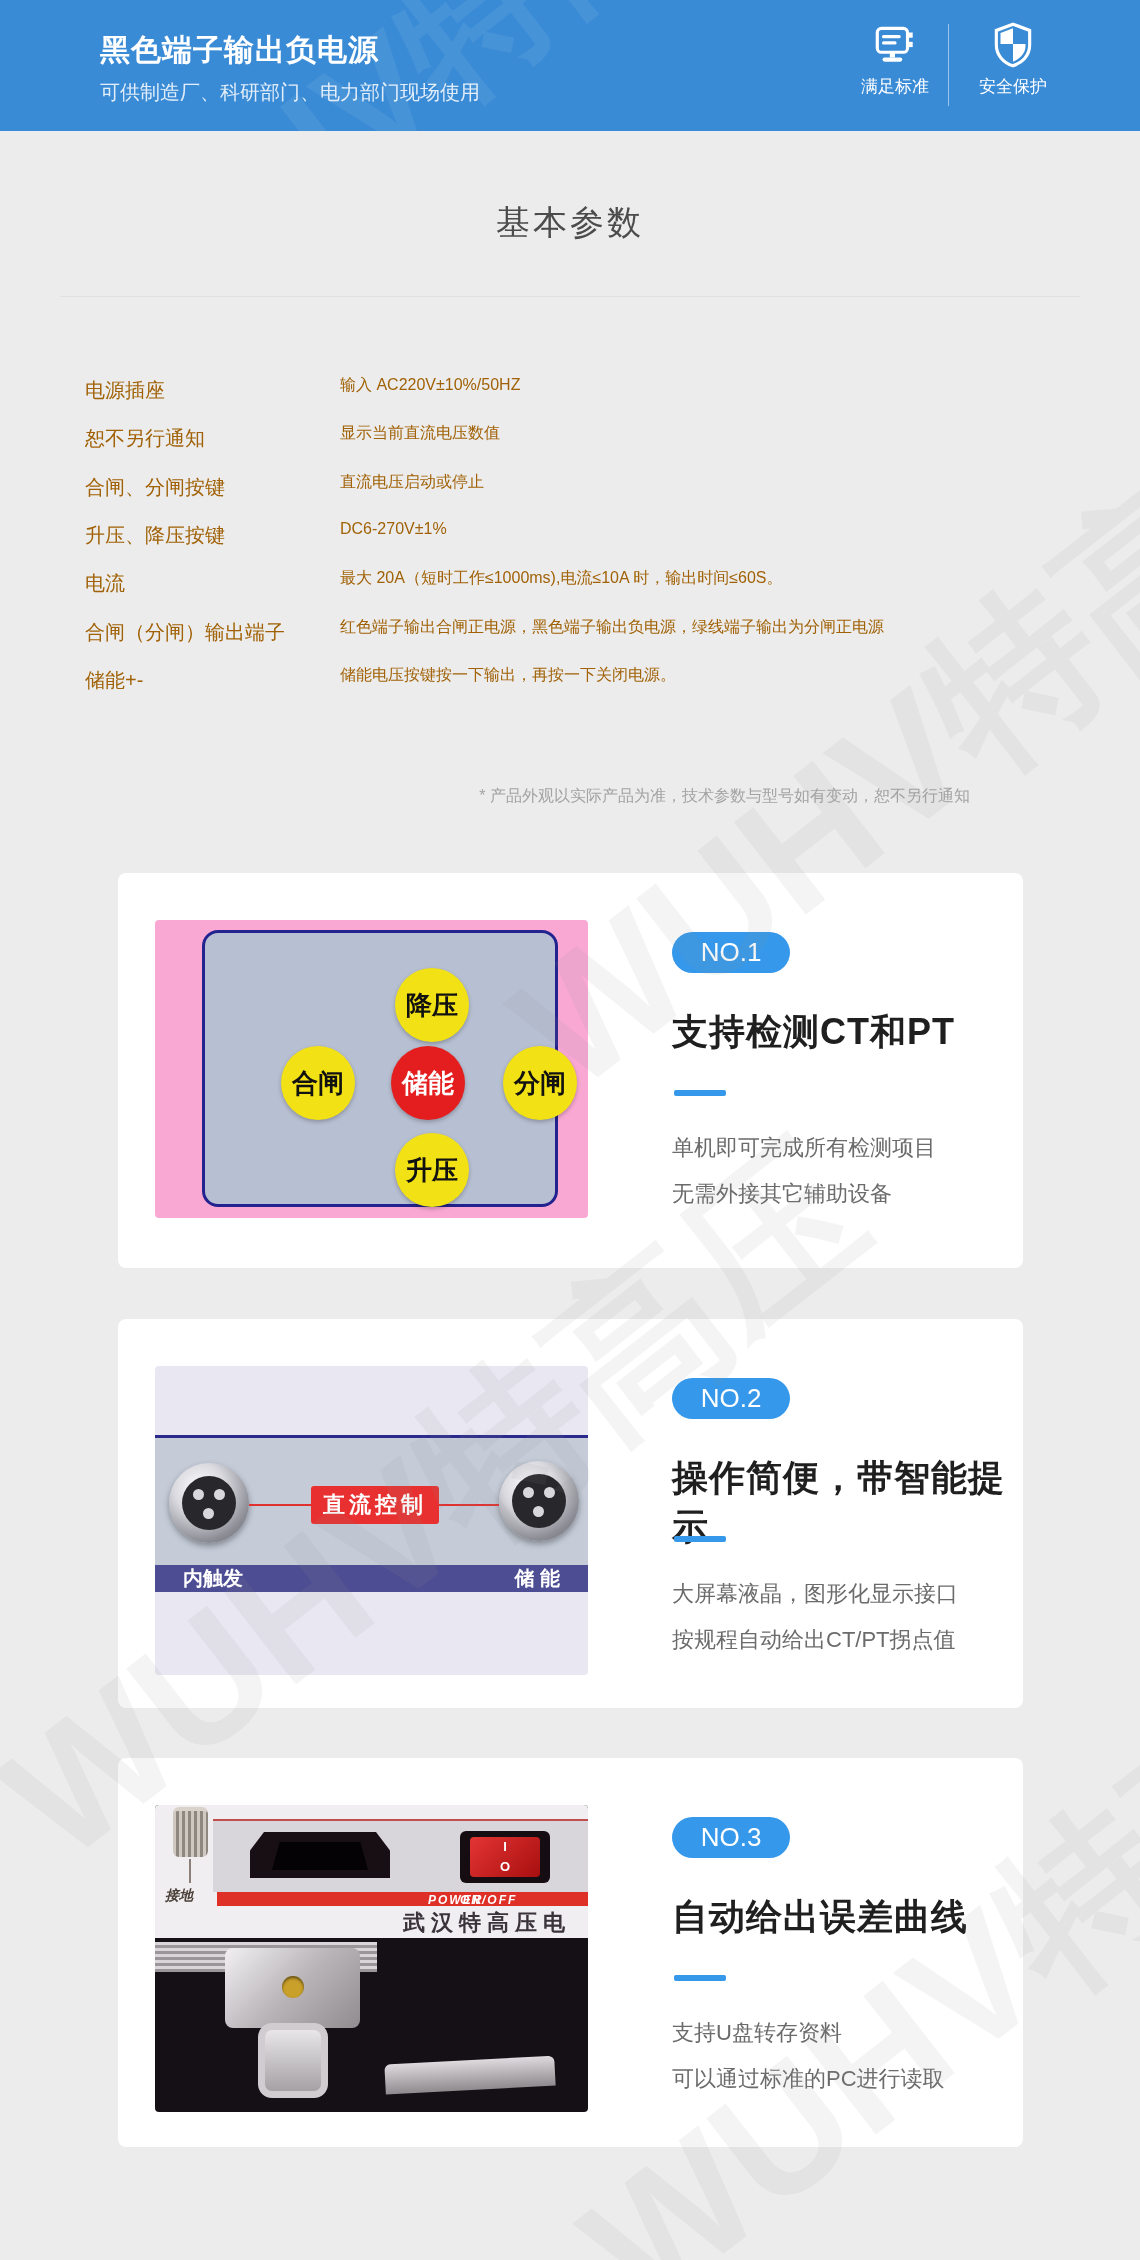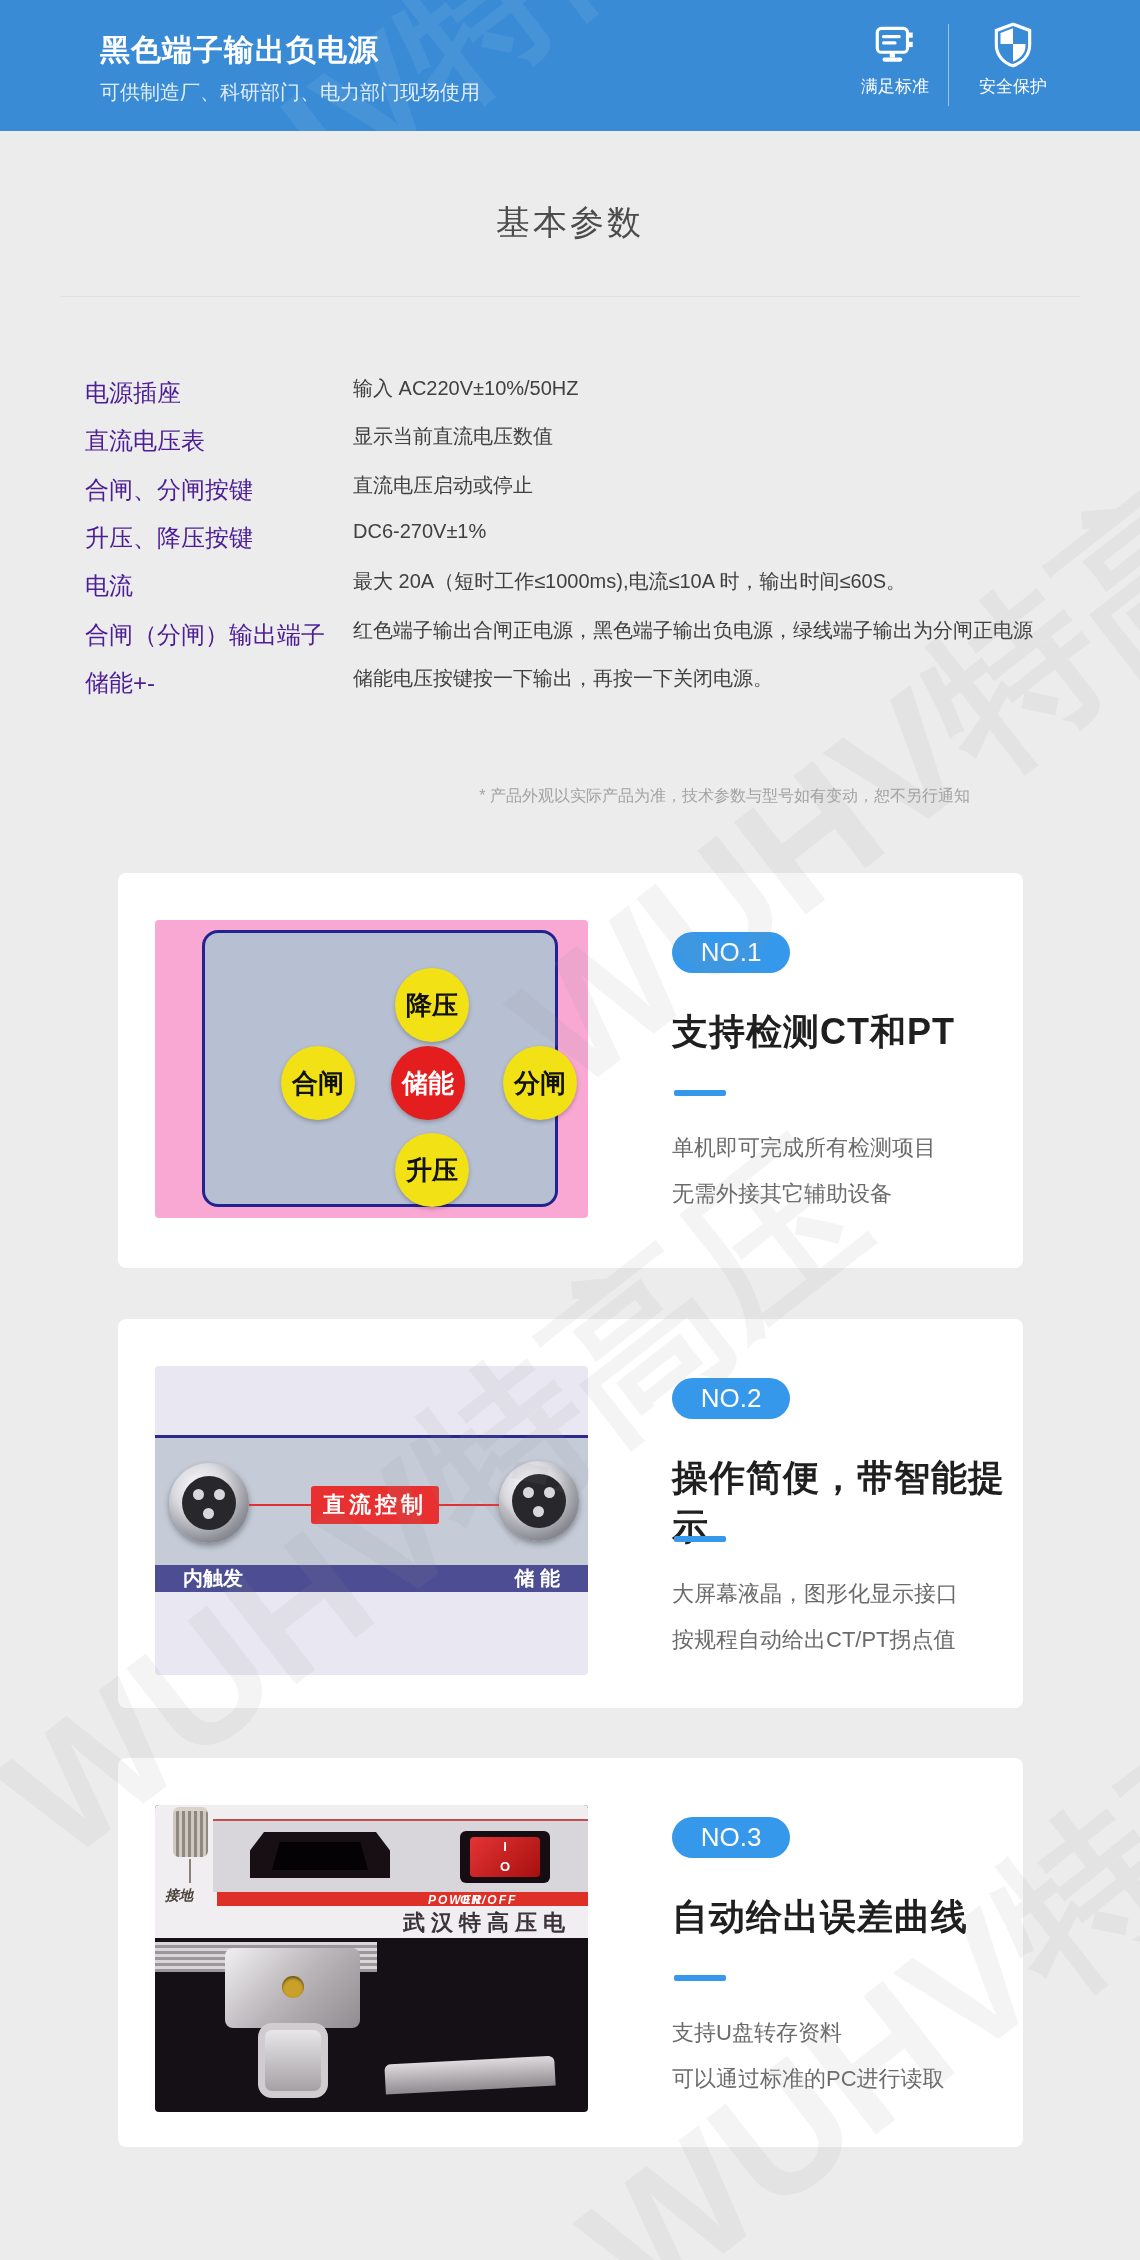--- a/index.html
+++ b/index.html
@@ -17,22 +17,22 @@
   .feature-2 { left:948px; }
   .f-icon { display:block; margin:0 auto; width:50px; height:50px; }
   .f-label { margin-top:5px; font-size:17px; color:#ffffff; }
   .header-divider { position:absolute; left:948px; top:24px; width:1px; height:82px; background:rgba(255,255,255,.5); }
 
   
   .section-title { position:absolute; left:0; top:200px; width:100%; text-align:center; font-size:34px; color:#4c4c4c; font-weight:400; letter-spacing:3px; }
   .rule { position:absolute; left:60px; top:296px; width:1020px; height:1px; background:#e1e1e1; }
 
   .spec-row { position:absolute; left:85px; width:970px; height:26px; display:flex; }
-  .spec-label { flex:0 0 255px; font-size:24px; color:#4c1d95; }
-  .spec-value { flex:1; font-size:20px; color:#404040; margin-top:-2px;margin-left:13px; }
+  .spec-label { flex:0 0 255px; font-size:20px; color:#a16207; }
+  .spec-value { flex:1; font-size:16px; color:#a16207; margin-top:-2px; }
   .disclaimer { position:absolute; left:340px; top:786px; width:630px; text-align:right; font-size:16px; color:#a3a3a3; }
 
   
   .card { position:absolute; left:118px; width:905px; background:#ffffff; border-radius:8px; }
   .card-1 { top:873px; height:395px; }
   .card-2 { top:1319px; height:389px; }
   .card-3 { top:1758px; height:389px; }
   .badge { position:absolute; left:554px; top:59px; width:118px; height:41px; border-radius:21px; background:#3598ea; color:#fff; font-size:26px; text-align:center; line-height:41px; }
   .card-title { position:absolute; left:554px; top:135px; font-size:36px; font-weight:bold; color:#1f1f1f; letter-spacing:1px; }
   .card-divider { position:absolute; left:556px; top:217px; width:52px; height:6px; background:#3598ea; border-radius:2px; }
@@ -136,21 +136,21 @@
   </header>
 
   <h1 class="section-title">基本参数</h1>
   <div class="rule"></div>
 
   <div class="spec-row" style="top:377px">
     <div class="spec-label">电源插座</div>
     <div class="spec-value">输入 AC220V±10%/50HZ</div>
   </div>
   <div class="spec-row" style="top:425px">
-    <div class="spec-label">直流电压表</div>
+    <div class="spec-label">恕不另行通知</div>
     <div class="spec-value">显示当前直流电压数值</div>
   </div>
   <div class="spec-row" style="top:474px">
     <div class="spec-label">合闸、分闸按键</div>
     <div class="spec-value">直流电压启动或停止</div>
   </div>
   <div class="spec-row" style="top:522px">
     <div class="spec-label">升压、降压按键</div>
     <div class="spec-value">DC6-270V±1%</div>
   </div>

